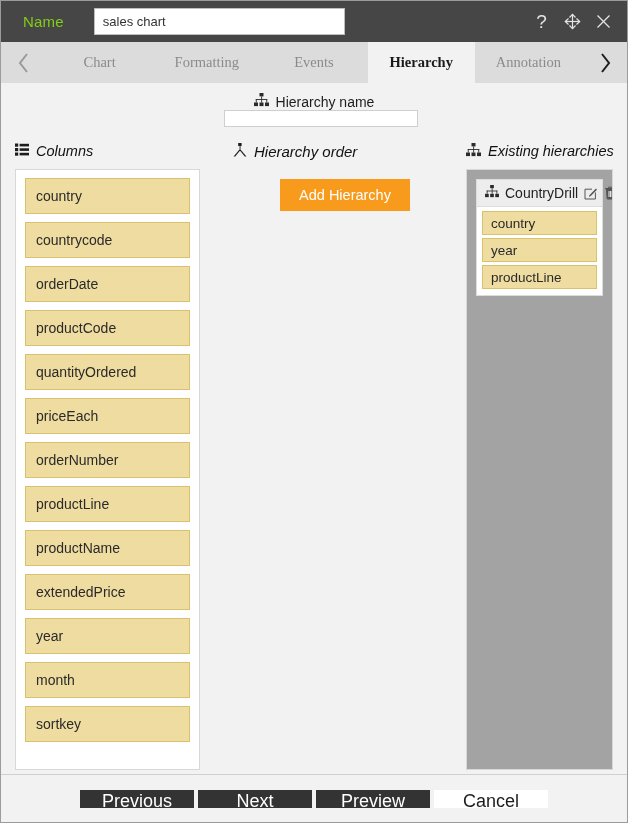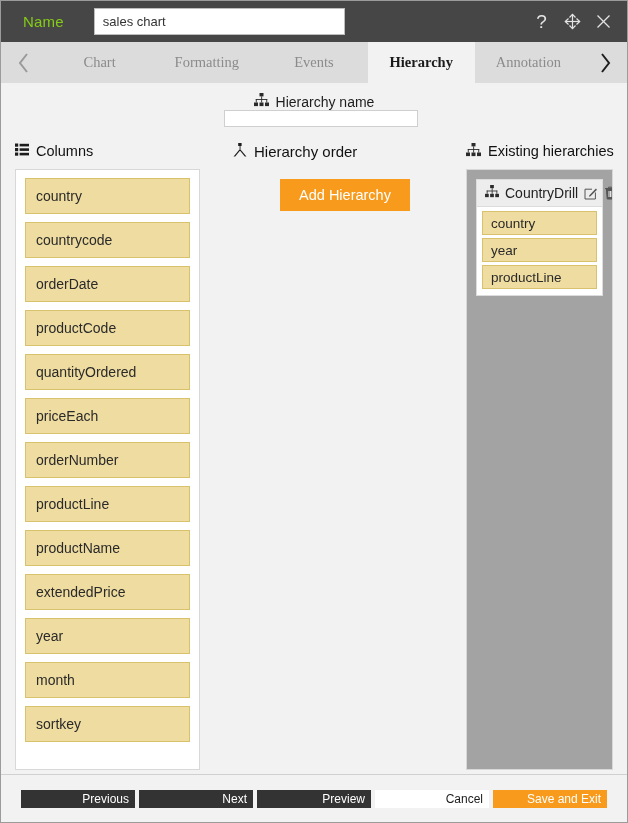--- a/index.html
+++ b/index.html
@@ -163,20 +163,21 @@
 
   .panel-head {
     display: flex;
     align-items: center;
     gap: 7px;
     font-size: 14.5px;
     color: #111;
     height: 24px;
     margin-bottom: 6px;
     white-space: nowrap;
+    font-style: italic;
   }
   .panel-head.mid  { font-size: 15px; }
   .panel-head.right{ font-size: 14.5px; }
 
   .panel-box {
     background: #ffffff;
     border: 1px solid #d8d8d8;
     box-sizing: border-box;
     flex: 1;
     overflow: hidden;
@@ -297,26 +298,25 @@
     display: flex;
     align-items: center;
     justify-content: center;
     gap: 4px;
     box-sizing: border-box;
   }
   .fbtn {
     height: 18px;
     min-width: 114px;
     font-family: "Liberation Sans", sans-serif;
-    font-size: 12px;
+    font-size: 18px;
     border: none;
     cursor: pointer;
     background: #333333;
     color: #ffffff;
-    text-align: right;
   }
   .fbtn.light {
     background: #ffffff;
     color: #1c1c1c;
   }
   .fbtn.accent {
     background: #f89a1c;
     color: #ffffff;
   }
 </style>
@@ -549,16 +549,15 @@
       </div>
 
     </div>
   </div>
 
   <div class="footer">
     <button class="fbtn">Previous</button>
     <button class="fbtn">Next</button>
     <button class="fbtn">Preview</button>
     <button class="fbtn light">Cancel</button>
-    <button class="fbtn accent">Save and Exit</button>
   </div>
 
 </div>
 
 </body></html>

